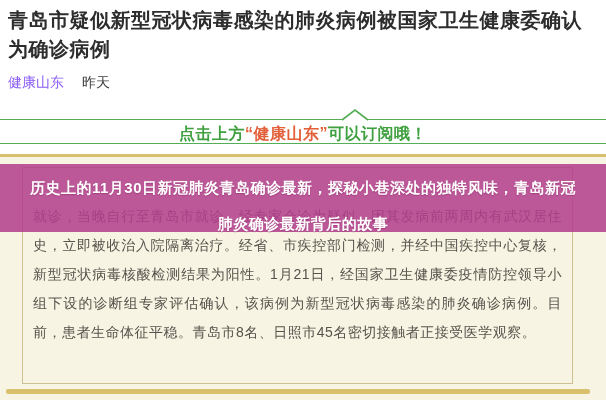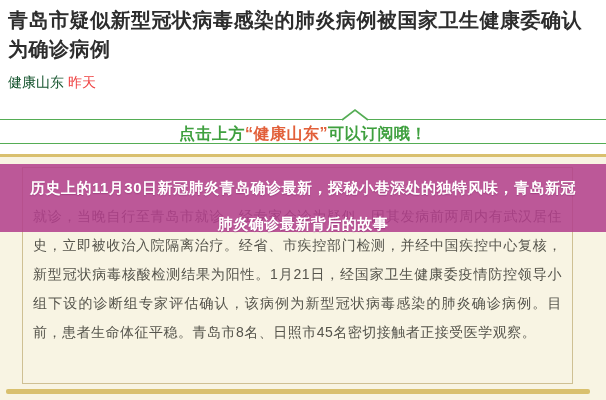--- a/index.html
+++ b/index.html
@@ -9,22 +9,22 @@
     background:#ffffff;
     font-family:"Liberation Sans","DejaVu Sans",sans-serif;
   }
   
   .article-title {
     position:absolute; left:8px; top:6px; width:594px;
     font-size:20px; line-height:29px; font-weight:700; color:#2d2d2d;
     letter-spacing:0.5px;
   }
   .meta { position:absolute; left:8px; top:74px; font-size:14px; }
-  .meta .account { color:#14532d; margin-right:0; }
-  .meta .time { color:#ef4444; }
+  .meta .account { color:#8b5cf6; margin-right:14px; }
+  .meta .time { color:#404040; }
   
   .hairline {
     position:absolute; left:0; right:0; height:0;
     border-top:1px solid #55ad55;
   }
   .hairline.h1 { top:119px; }
   .hairline.h2 { top:143px; }
   .caret {
     position:absolute; left:341px; top:108px; width:28px; height:13px;
   }

